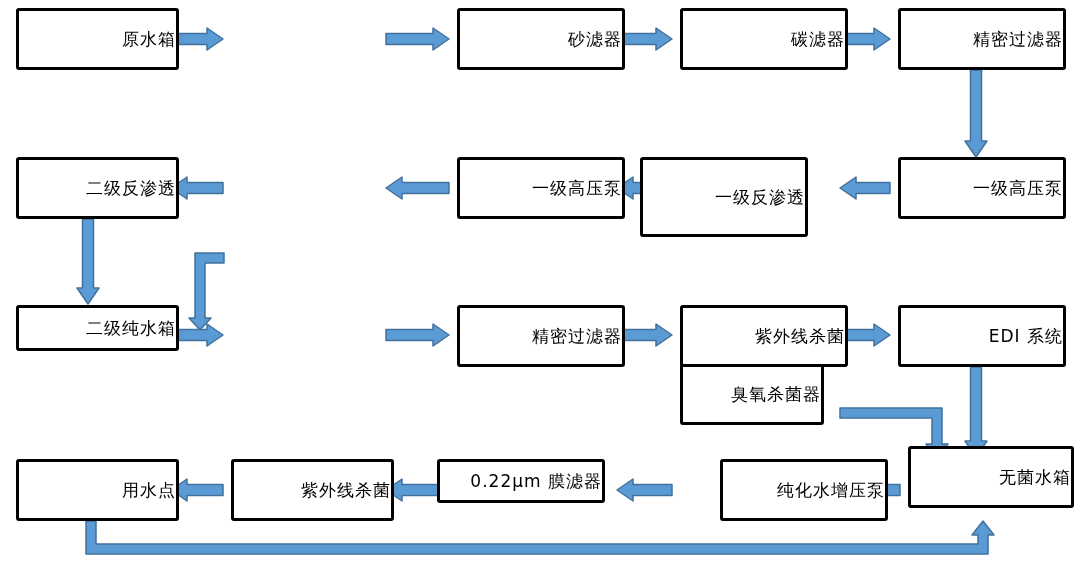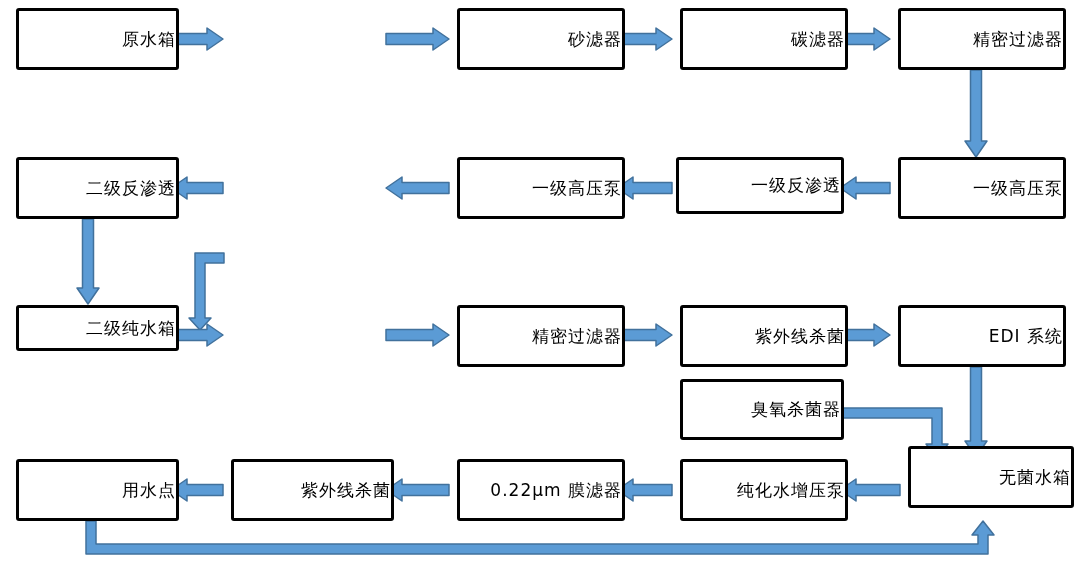--- a/index.html
+++ b/index.html
@@ -67,54 +67,54 @@
   <div class="node" style="left:890px;top:8px;width:168px;height:62px">
       <span>精密过滤器</span>
     </div>
 
   <div class="node" style="left:8px;top:157px;width:163px;height:62px">
       <span>二级反渗透</span>
     </div>
   <div class="node" style="left:449px;top:157px;width:168px;height:62px">
       <span>一级高压泵</span>
     </div>
-  <div class="node" style="left:668px;top:157px;width:168px;height:57px">
+  <div class="node" style="left:632px;top:157px;width:168px;height:80px">
       <span>一级反渗透</span>
     </div>
   <div class="node" style="left:890px;top:157px;width:168px;height:62px">
       <span>一级高压泵</span>
     </div>
 
 
   <div class="node" style="left:8px;top:305px;width:163px;height:46px">
       <span>二级纯水箱</span>
     </div>
   <div class="node" style="left:449px;top:305px;width:168px;height:62px">
       <span>精密过滤器</span>
     </div>
   <div class="node" style="left:672px;top:305px;width:168px;height:62px">
       <span>紫外线杀菌</span>
     </div>
   <div class="node" style="left:890px;top:305px;width:168px;height:62px">
       <span>EDI 系统</span>
     </div>
 
-  <div class="node" style="left:672px;top:379px;width:164px;height:61px">
+  <div class="node" style="left:672px;top:364px;width:144px;height:61px">
       <span>臭氧杀菌器</span>
     </div>
 
   <div class="node" style="left:8px;top:459px;width:163px;height:62px">
       <span>用水点</span>
     </div>
   <div class="node" style="left:223px;top:459px;width:163px;height:62px">
       <span>紫外线杀菌</span>
     </div>
-  <div class="node" style="left:449px;top:459px;width:168px;height:62px">
+  <div class="node" style="left:429px;top:459px;width:168px;height:44px">
       <span>0.22μm 膜滤器</span>
     </div>
-  <div class="node" style="left:672px;top:459px;width:168px;height:62px">
+  <div class="node" style="left:712px;top:459px;width:168px;height:62px">
       <span>纯化水增压泵</span>
     </div>
   <div class="node" style="left:900px;top:446px;width:166px;height:62px">
       <span>无菌水箱</span>
     </div>
 
 </div>
 
 </body></html>

